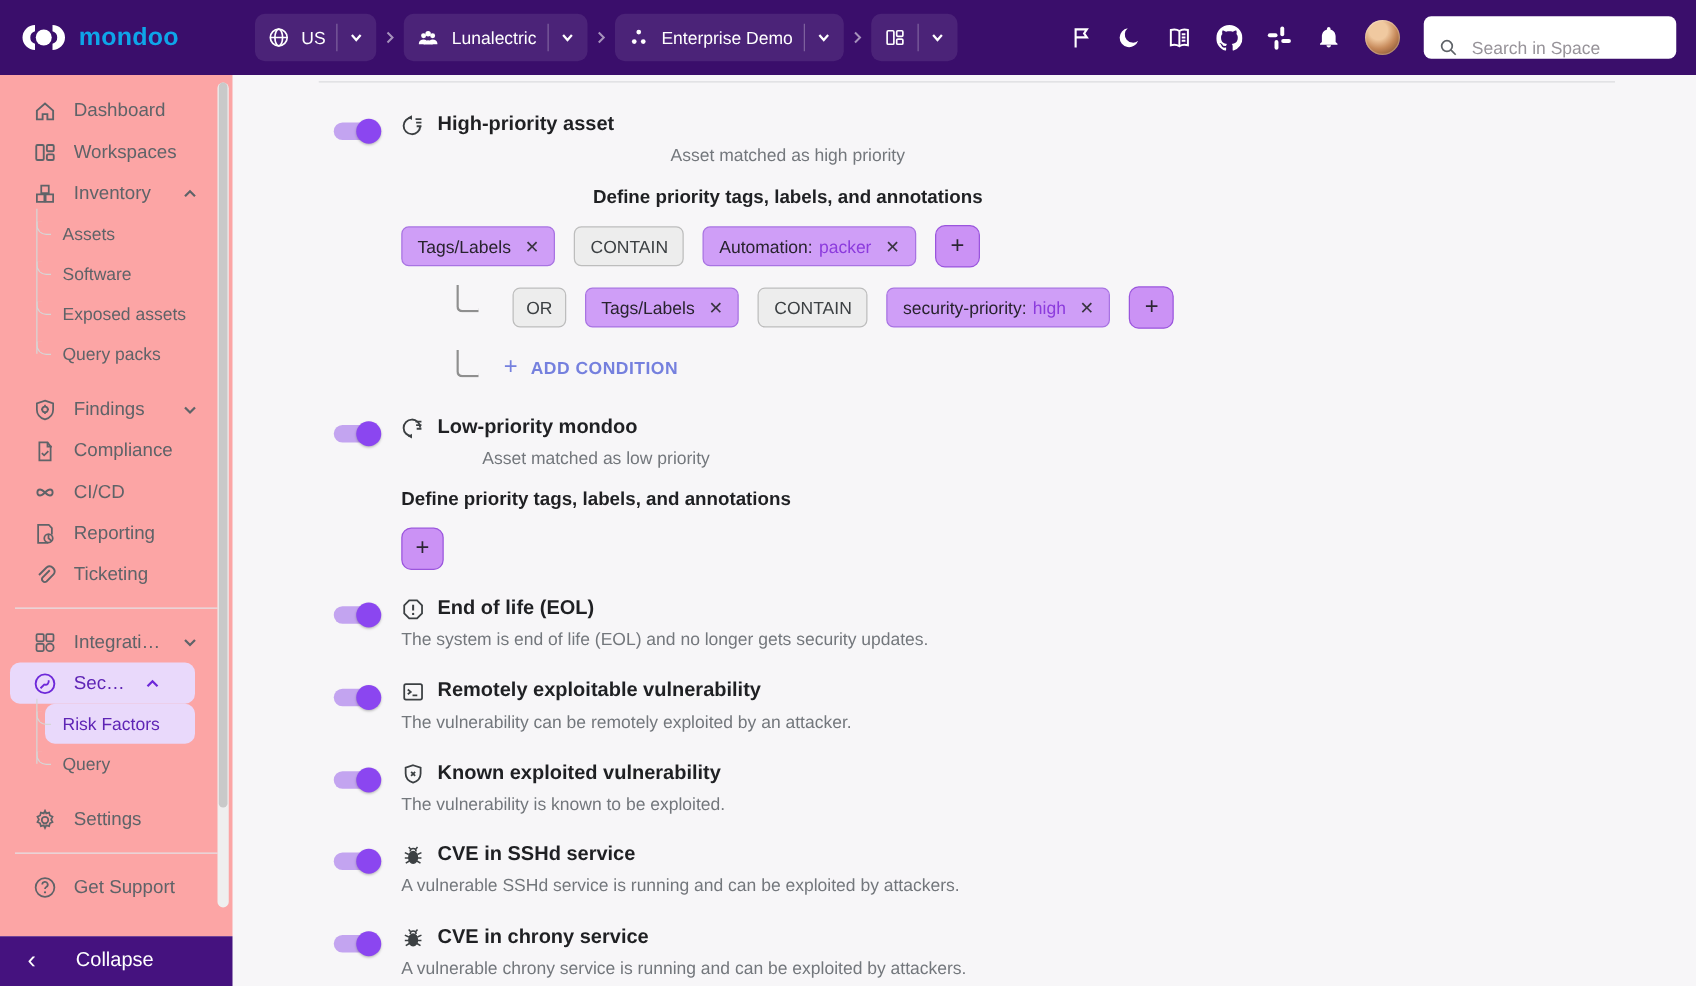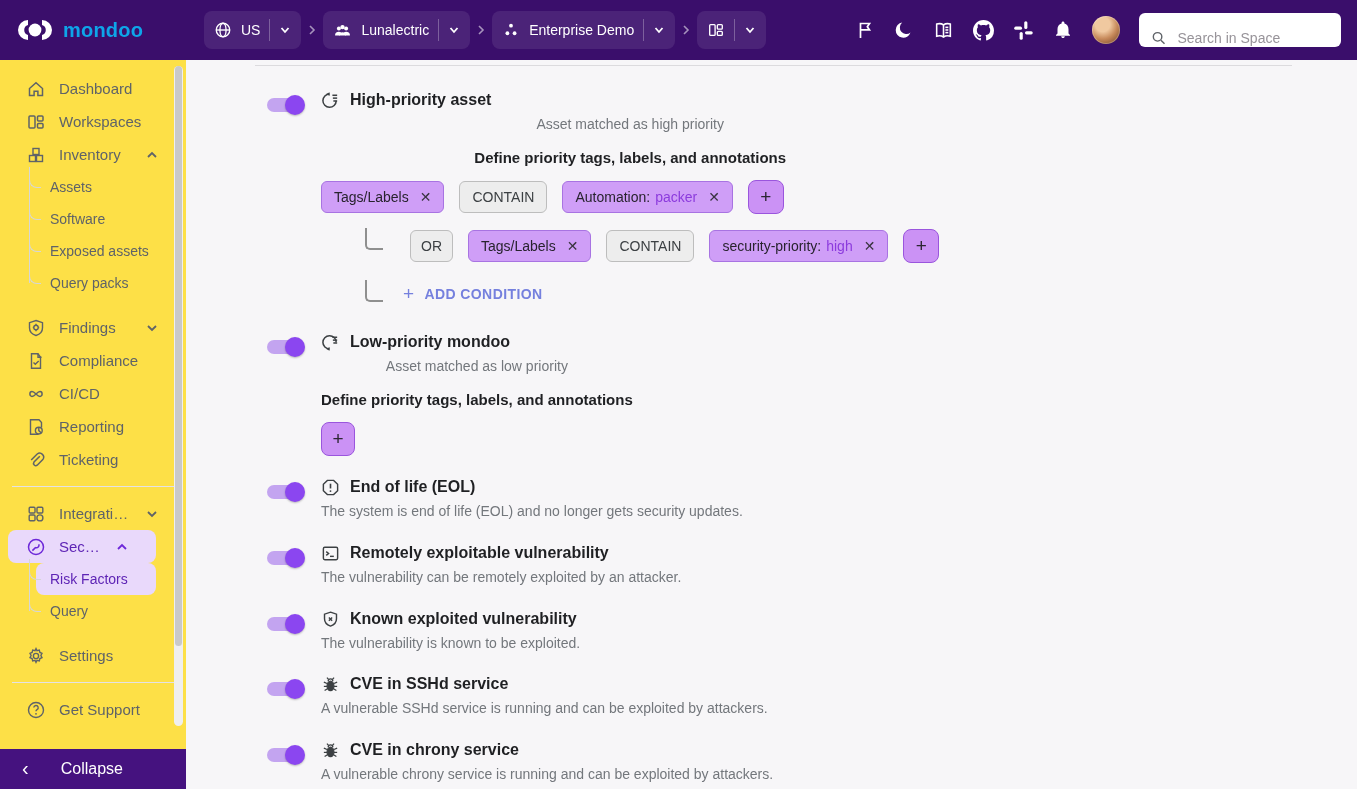--- a/index.html
+++ b/index.html
@@ -24,21 +24,21 @@
   .avatar { width:28px; height:28px; border-radius:50%; cursor:pointer;
             background: radial-gradient(circle at 38% 30%, #f0c9a0 0 28%, #c78a5b 55%, #7c4a2a 90%);
             box-shadow: inset 0 0 0 1px rgba(255,255,255,.25); }
   .search { display:flex; align-items:flex-start; gap:9px; width:202px; height:34px; background:#fff;
             border-radius:6px; padding:16px 12px; }
   .search input { border:none; outline:none; width:100%; font-size:14px; color:#333; background:transparent;
                   font-family:"Liberation Sans", sans-serif; }
   .search input::placeholder { color:#979399; }
 
   
-  .sidebar { position:absolute; left:0; top:60px; width:186px; height:689px; background:#fde047; z-index:4; }
+  .sidebar { position:absolute; left:0; top:60px; width:186px; height:689px; background:#fca5a5; z-index:4; }
   .snav { padding-top:12px; }
   .sitem { display:flex; align-items:center; gap:13px; height:33px; padding:0 12px 0 26px;
            color:#5f6368; font-size:15px; cursor:pointer; white-space:nowrap; }
   .sitem .ico { flex:none; color:#5f6368; }
   .sitem .grow { flex:1; overflow:hidden; text-overflow:ellipsis; }
   .sitem .chev { flex:none; color:#5f6368; margin-right:14px; }
   .sitem.active { background:#e9d9fb; border-radius:8px; margin:0 30px 0 8px; padding-left:18px;
                   color:#5e24b5; }
   .sitem.active .ico, .sitem.active .chev { color:#6d28d9; }
   .ssubs { position:relative; }

